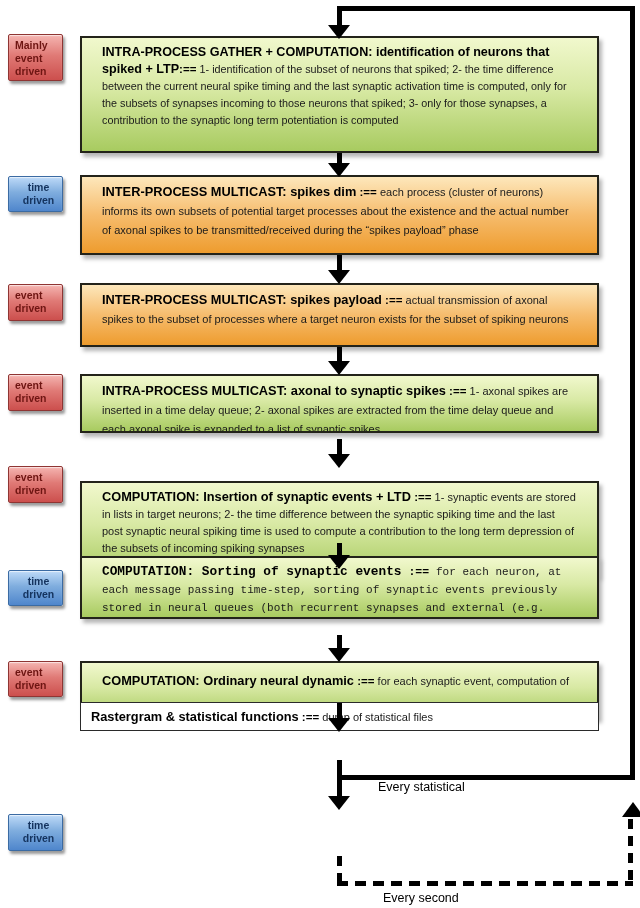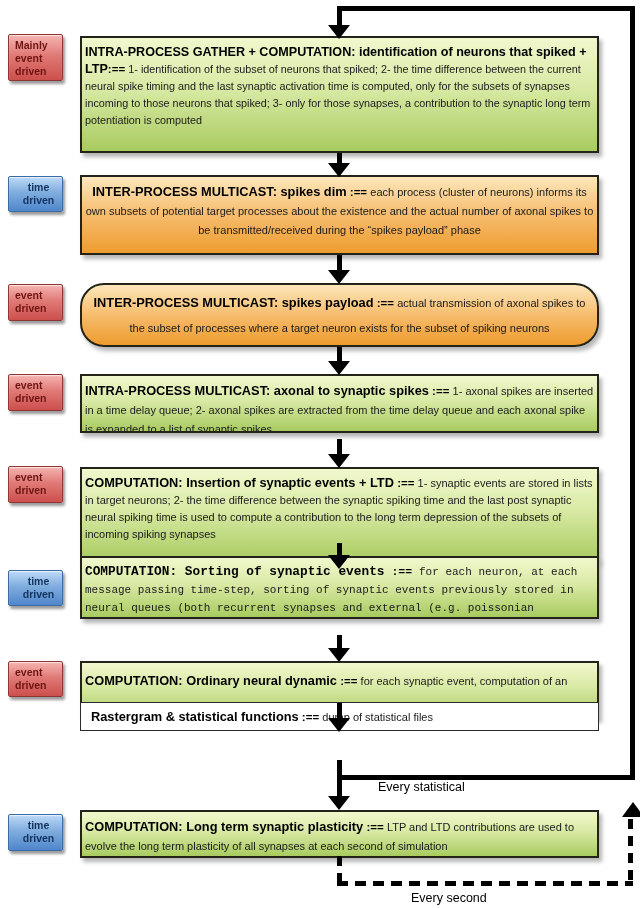--- a/index.html
+++ b/index.html
@@ -4,37 +4,37 @@
 <style>
   html,body{margin:0;padding:0;background:#ffffff;}
   #canvas{
     position:relative;width:640px;height:908px;background:#ffffff;overflow:hidden;
     font-family:"Liberation Sans","DejaVu Sans",sans-serif;color:#111;
   }
 
   
   .box{
     position:absolute;left:80px;width:519px;box-sizing:border-box;
-    border:2px solid #23231a;padding:5px 3px;overflow:hidden;
+    border:2px solid #23231a;padding:5px 20px;overflow:hidden;
     box-shadow:3px 4px 4px #b6b6b6;text-align:left;
   }
   .box .t{font-weight:bold;font-size:12.8px;color:#000;}
   .box .sep{font-weight:bold;font-size:11.5px;color:#000;}
   .box .b{font-size:11px;color:#1a1a1a;}
   .green{background:linear-gradient(180deg,#f1f8cd 0%,#d8e9a4 45%,#a8cb60 100%);}
-  .orange{background:linear-gradient(180deg,#fde7bb 0%,#f6bc6d 50%,#ee9c2e 100%);text-align:center;}
+  .orange{background:linear-gradient(180deg,#fde7bb 0%,#f6bc6d 50%,#ee9c2e 100%);}
   .white{background:#ffffff;border:1.5px solid #2a2a2a;box-shadow:none;}
 
   #b1{top:36px;height:117px;line-height:15px;}
   #b1 .t{font-size:12.6px;}
   #b1 .b{font-size:10.8px;}
   #b2{top:175px;height:80px;line-height:17px;}
-  #b3{top:283px;height:64px;line-height:23px;border-radius:24px;}
+  #b3{top:283px;height:64px;line-height:17px;}
   #b4{top:374px;height:59px;line-height:17px;}
-  #b5{top:467px;height:96px;line-height:16px;}
+  #b5{top:481px;height:96px;line-height:16px;}
   #b6{top:556px;height:63px;line-height:17px;font-family:Liberation Mono, monospace;}
   #b7{top:661px;height:58px;line-height:24px;}
   #b8{top:702px;height:29px;line-height:18px;padding:4px 10px;}
   #b9{top:810px;height:48px;line-height:18px;}
 
   
   .slabel{
     position:absolute;left:8px;width:55px;box-sizing:border-box;border-radius:2px;
     font-weight:bold;font-size:10.5px;line-height:13px;padding:4px 0 4px 6px;
     box-shadow:inset 0 1px 1px rgba(255,255,255,.65), 2px 3px 3px #9a9a9a;
@@ -80,21 +80,21 @@
   .dash-v{position:absolute;width:5px;
     background:repeating-linear-gradient(180deg,#000 0 10px,transparent 10px 17px);}
   .dash-h{position:absolute;height:5px;
     background:repeating-linear-gradient(90deg,#000 0 11px,transparent 11px 18px);}
   #dash-right{left:628px;top:819px;height:66px;}
   #dash-bottom{left:337px;top:881px;width:296px;}
   #dash-left{left:337px;top:856px;height:27px;}
 
   .loop-text{position:absolute;font-size:12.5px;color:#000;}
   #every-ms{left:378px;top:780px;}
-  #every-s{left:383px;top:891px;margin-left:28px;}
+  #every-s{left:383px;top:891px;}
 </style>
 </head>
 <body>
 
 <div id="canvas">
 
   <div class="slabel red" id="l1">Mainly event driven</div>
   <div class="slabel blue" id="l2">time driven</div>
   <div class="slabel red" id="l3">event driven</div>
   <div class="slabel red" id="l4">event driven</div>
@@ -120,23 +120,20 @@
   </div>
   <div class="box green" id="b6">
     <span class="t">COMPUTATION: Sorting of synaptic events</span><span class="sep"> :== </span><span class="b">for each neuron, at each message passing time-step, sorting of synaptic events  previously stored in neural queues (both recurrent synapses and external (e.g.  poissonian modeled))</span>
   </div>
   <div class="box green" id="b7">
     <span class="t">COMPUTATION: Ordinary neural dynamic</span><span class="sep"> :== </span><span class="b">for each synaptic event, computation of an evolution time step of the neuron  dynamic</span>
   </div>
   <div class="box white" id="b8">
     <span class="t">Rastergram &amp; statistical functions</span><span class="sep"> :== </span><span class="b">dump of statistical files</span>
   </div>
-  <div class="box green" id="b9">
-    <span class="t">COMPUTATION: Long term synaptic  plasticity</span><span class="sep"> :== </span><span class="b">LTP and LTD contributions are used to  evolve the  long term  plasticity of all synapses at each second of simulation</span>
-  </div>
 
   <div class="hline" id="top-h"></div>
   <div class="vline" id="right-v"></div>
   <div class="hline" id="mid-h"></div>
   <div class="vline" id="stub8"></div>
 
   <div class="stem" id="a0s"></div>
     <div class="head-down" id="a0h"></div>
   <div class="stem" id="a1s"></div>
     <div class="head-down" id="a1h"></div>

